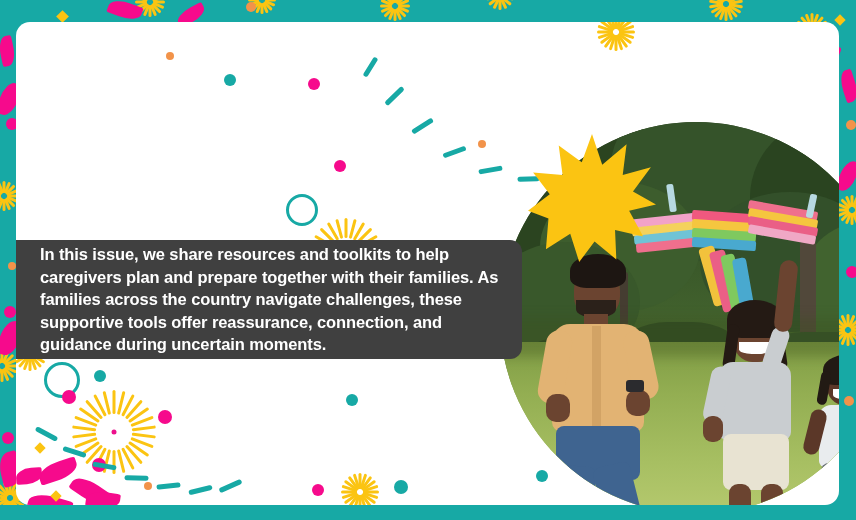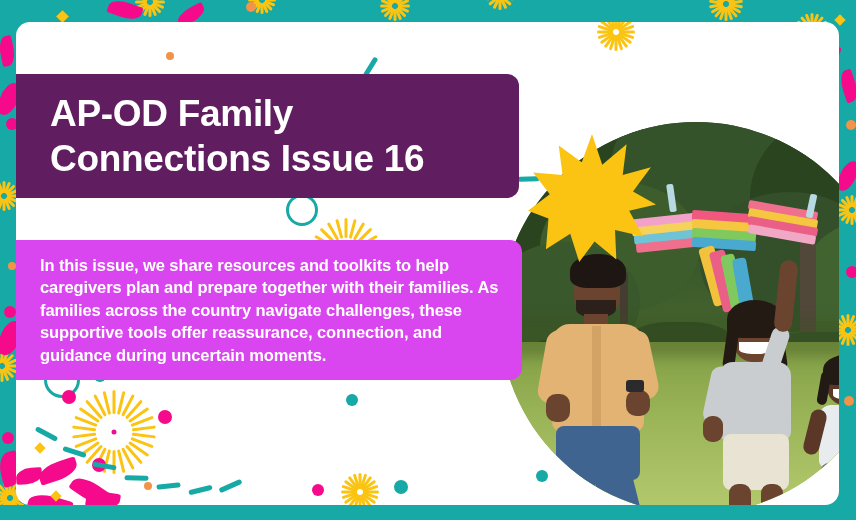--- a/index.html
+++ b/index.html
@@ -87,22 +87,22 @@
     position:absolute;left:0;top:52px;width:503px;height:124px;
     background:#601e60;border-radius:0 12px 12px 0;z-index:6;
     display:flex;align-items:center;
   }
   .title-text{
     color:#ffffff;font-weight:bold;font-size:37px;line-height:1.22;
     letter-spacing:-.3px;padding:0 26px 0 34px;
   }
 
   .body-box{
-    position:absolute;left:0;top:218px;width:506px;height:140px;
-    background:#d946ef;border-radius:0 12px 12px 0;z-index:6;
+    position:absolute;left:0;top:218px;width:506px;height:119px;
+    background:#404040;border-radius:0 12px 12px 0;z-index:6;
     display:flex;align-items:center;
   }
   .body-text{
     color:#ffffff;font-weight:bold;font-size:16.5px;line-height:1.37;
     padding:0 16px 0 24px;letter-spacing:-.1px;
   }
 
   .teal-bottom{position:absolute;left:0;right:0;bottom:0;height:15px;background:#17a9a5;z-index:5;}
 </style>
 </head>
@@ -667,23 +667,20 @@
         </div>
       </div>
     </div>
 
     <div class="star">
       <svg viewBox="0 0 100 100" width="128" height="128" aria-hidden="true">
         <polygon fill="#fbc412" points="50,0 58,24 77,8 74,32 96,26 82,45 100,55 79,60 90,80 68,75 69,98 52,84 40,100 33,78 14,90 16,66 0,60 17,47 4,30 27,32 24,9 42,22"></polygon>
       </svg>
     </div>
 
-    <div class="title-box">
-      <div class="title-text">AP-OD Family Connections Issue 16</div>
-    </div>
 
     <div class="body-box">
       <div class="body-text">In this issue, we share resources and toolkits to help caregivers plan and prepare together with their families. As families across the country navigate challenges, these supportive tools offer reassurance, connection, and guidance during uncertain moments.</div>
     </div>
 
   </div>
 
   <div class="teal-bottom"></div>
 </div>
 

